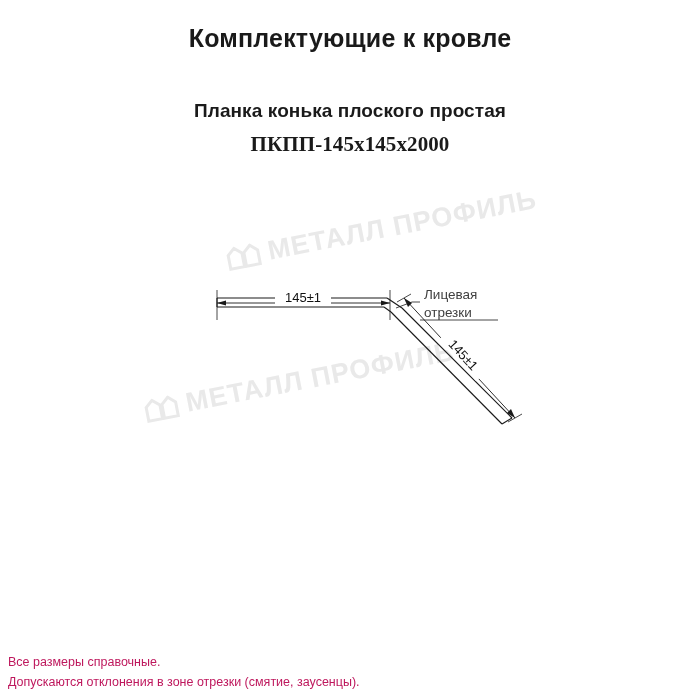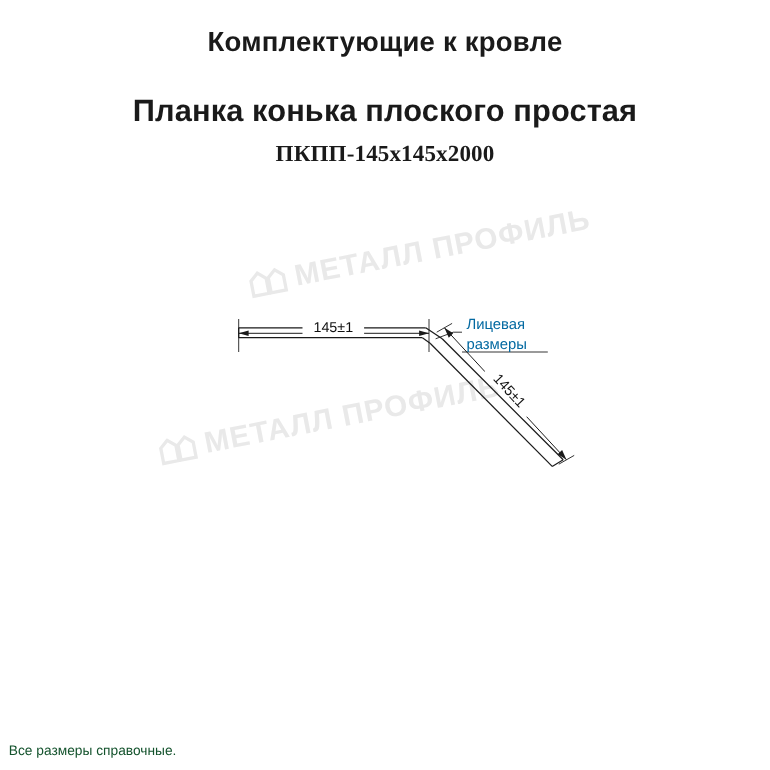--- a/index.html
+++ b/index.html
@@ -27,23 +27,23 @@
     width: 700px;
     text-align: center;
   }
   .title-main {
     font-size: 25px;
     font-weight: bold;
     margin-top: 24px;
     letter-spacing: 0.2px;
   }
   .title-sub {
-    font-size: 28px;
+    font-size: 19px;
     font-weight: bold;
-    margin-top: 32px;
+    margin-top: 47px;
     letter-spacing: 0.1px;
   }
   .title-code {
     font-size: 21px;
     font-weight: bold;
     margin-top: 10px;
     letter-spacing: 0.1px;
     font-family: Liberation Serif, serif;
   }
   .drawing {
@@ -60,30 +60,30 @@
     width: 700px;
     height: 290px;
     pointer-events: none;
   }
   .footer {
     position: absolute;
     left: 8px;
     bottom: 8px;
     font-size: 12.5px;
     line-height: 1.55;
-    color: #14532d;
+    color: #be185d;
   }
   .footer div {
     white-space: nowrap;
   }
   .label-face {
     position: absolute;
     font-size: 13.5px;
     line-height: 1.35;
-    color: #0369a1;
+    color: #404040;
     white-space: nowrap;
   }
   .wm {
     position: absolute;
     color: #e9e9e9;
     font-weight: bold;
     font-size: 27px;
     letter-spacing: 1px;
     white-space: nowrap;
     font-family: "Liberation Sans", sans-serif;
@@ -174,21 +174,22 @@
 
       <g>
         <line x1="384" y1="118" x2="400" y2="112" stroke="#1a1a1a" stroke-width="0.8"></line>
         <line x1="400" y1="112" x2="408" y2="112" stroke="#1a1a1a" stroke-width="0.8"></line>
         <line x1="408" y1="130" x2="486" y2="130" stroke="#1a1a1a" stroke-width="0.8"></line>
       </g>
     </svg>
 
     <div class="label-face" style="left:412px; top:96px;">
       <div>Лицевая</div>
-      <div>размеры</div>
+      <div>отрезки</div>
     </div>
   </div>
 
   <div class="footer">
     <div>Все размеры справочные.</div>
+    <div>Допускаются отклонения в зоне отрезки (смятие, заусенцы).</div>
   </div>
 
 </div>
 
 </body></html>

